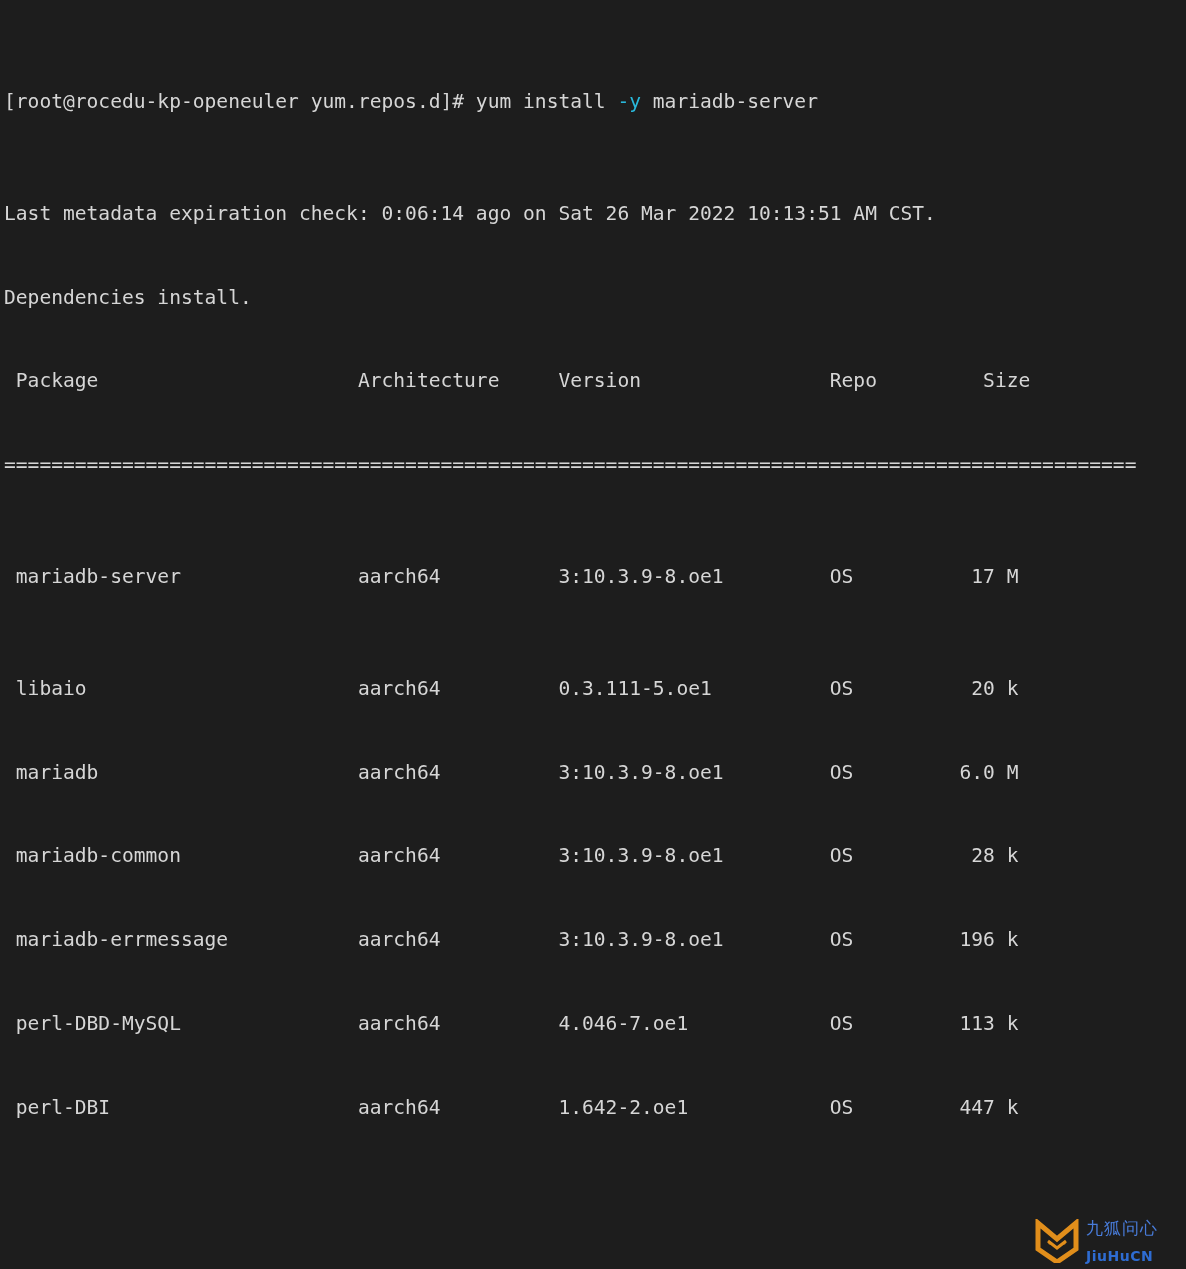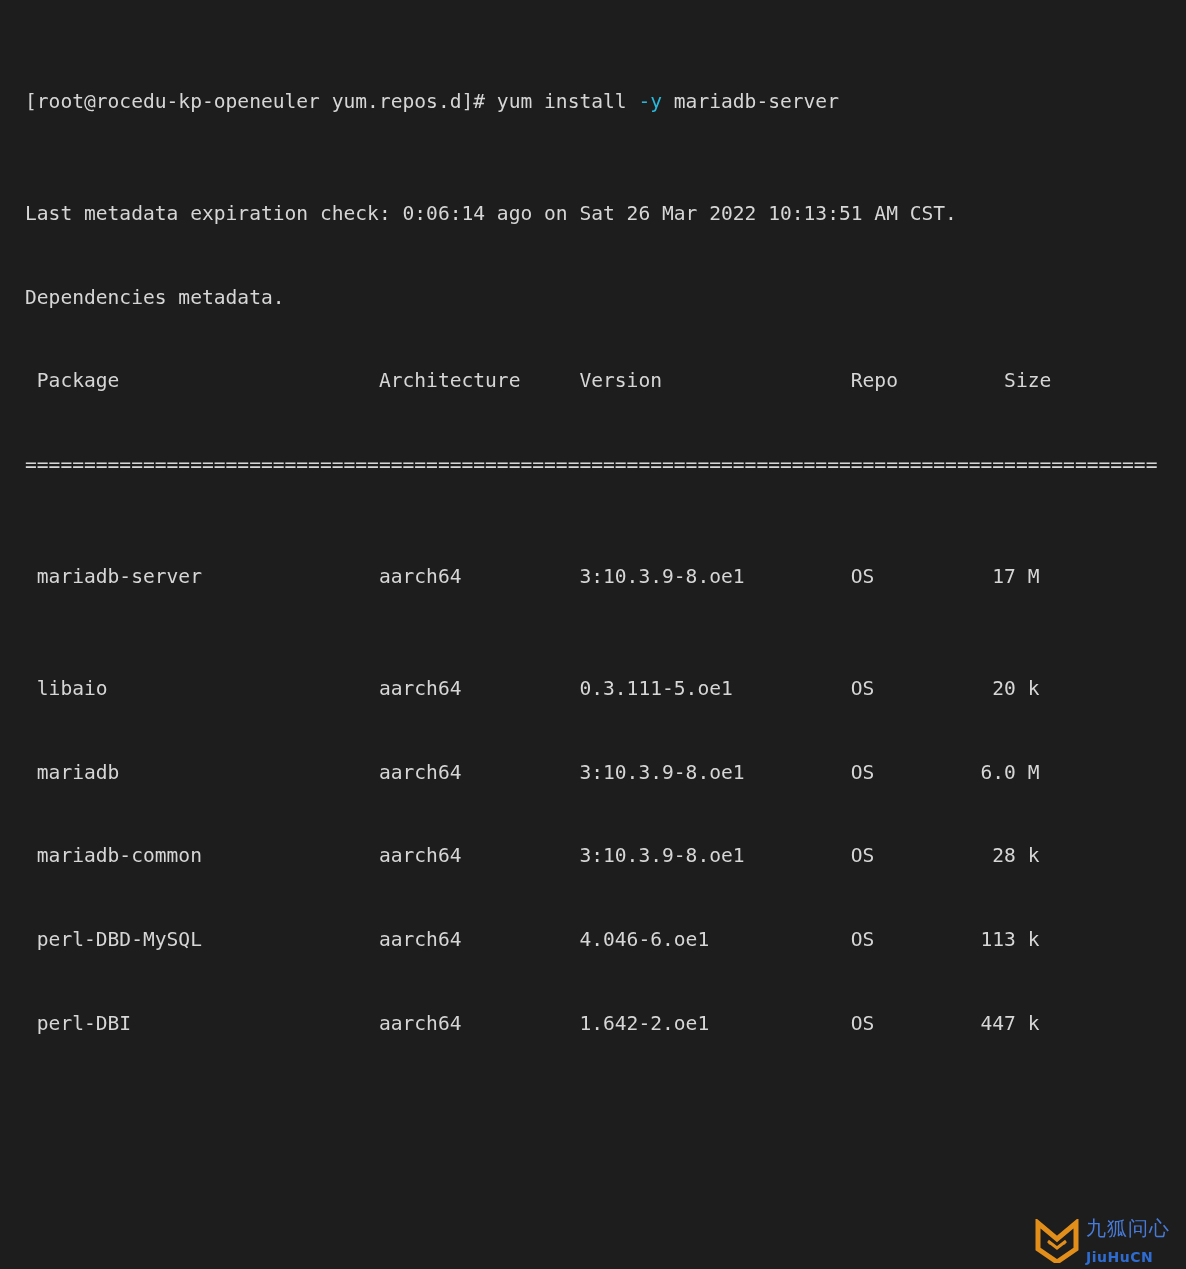--- a/index.html
+++ b/index.html
@@ -22,21 +22,20 @@
     box-sizing: border-box;
     -webkit-font-smoothing: antialiased;
   }
   #screen {
     white-space: pre;
     padding-left: 4px;
   }
   .line {
     white-space: pre;
     height: 27.95px;
-    margin-left: 21px;
   }
   .cyan  { color: #29b8db; }
   .plain { color: #d6d6d6; }
 
   
   #watermark {
     position: absolute;
     right: 6px;
     bottom: 2px;
     width: 146px;
@@ -48,21 +47,21 @@
   }
   #wm-logo { width: 46px; height: 44px; flex: 0 0 auto; }
   #wm-text {
     display: flex;
     flex-direction: column;
     align-items: flex-start;
     line-height: 1;
   }
   #wm-cn {
     font-family: "DejaVu Sans", "Liberation Sans", sans-serif;
-    font-size: 20px;
+    font-size: 17px;
     color: #4a7fe0;
     letter-spacing: 1px;
     font-weight: 500;
   }
   #wm-en {
     font-family: "DejaVu Sans", "Liberation Sans", sans-serif;
     font-size: 14px;
     color: #2f6fd8;
     font-weight: bold;
     letter-spacing: 0.5px;
@@ -71,30 +70,31 @@
 </style>
 </head>
 <body>
 
 <div id="terminal">
   <div id="screen">
 
     <div class="line"><span class="plain">[root@rocedu-kp-openeuler yum.repos.d]# </span><span class="plain">yum install </span><span class="cyan">-y</span><span class="plain"> mariadb-server</span></div>
 
     <div class="line">Last metadata expiration check: 0:06:14 ago on Sat 26 Mar 2022 10:13:51 AM CST.</div>
-    <div class="line">Dependencies metadata.</div>
+    <div class="line">Dependencies install.</div>
     <div class="line"> Package                      Architecture     Version                Repo         Size</div>
     <div class="line">================================================================================================</div>
 
     <div class="line"> mariadb-server               aarch64          3:10.3.9-8.oe1         OS          17 M</div>
 
     <div class="line"> libaio                       aarch64          0.3.111-5.oe1          OS          20 k</div>
     <div class="line"> mariadb                      aarch64          3:10.3.9-8.oe1         OS         6.0 M</div>
     <div class="line"> mariadb-common               aarch64          3:10.3.9-8.oe1         OS          28 k</div>
-    <div class="line"> perl-DBD-MySQL               aarch64          4.046-6.oe1            OS         113 k</div>
+    <div class="line"> mariadb-errmessage           aarch64          3:10.3.9-8.oe1         OS         196 k</div>
+    <div class="line"> perl-DBD-MySQL               aarch64          4.046-7.oe1            OS         113 k</div>
     <div class="line"> perl-DBI                     aarch64          1.642-2.oe1            OS         447 k</div>
     
 
     
     
     
 
     
     
     

